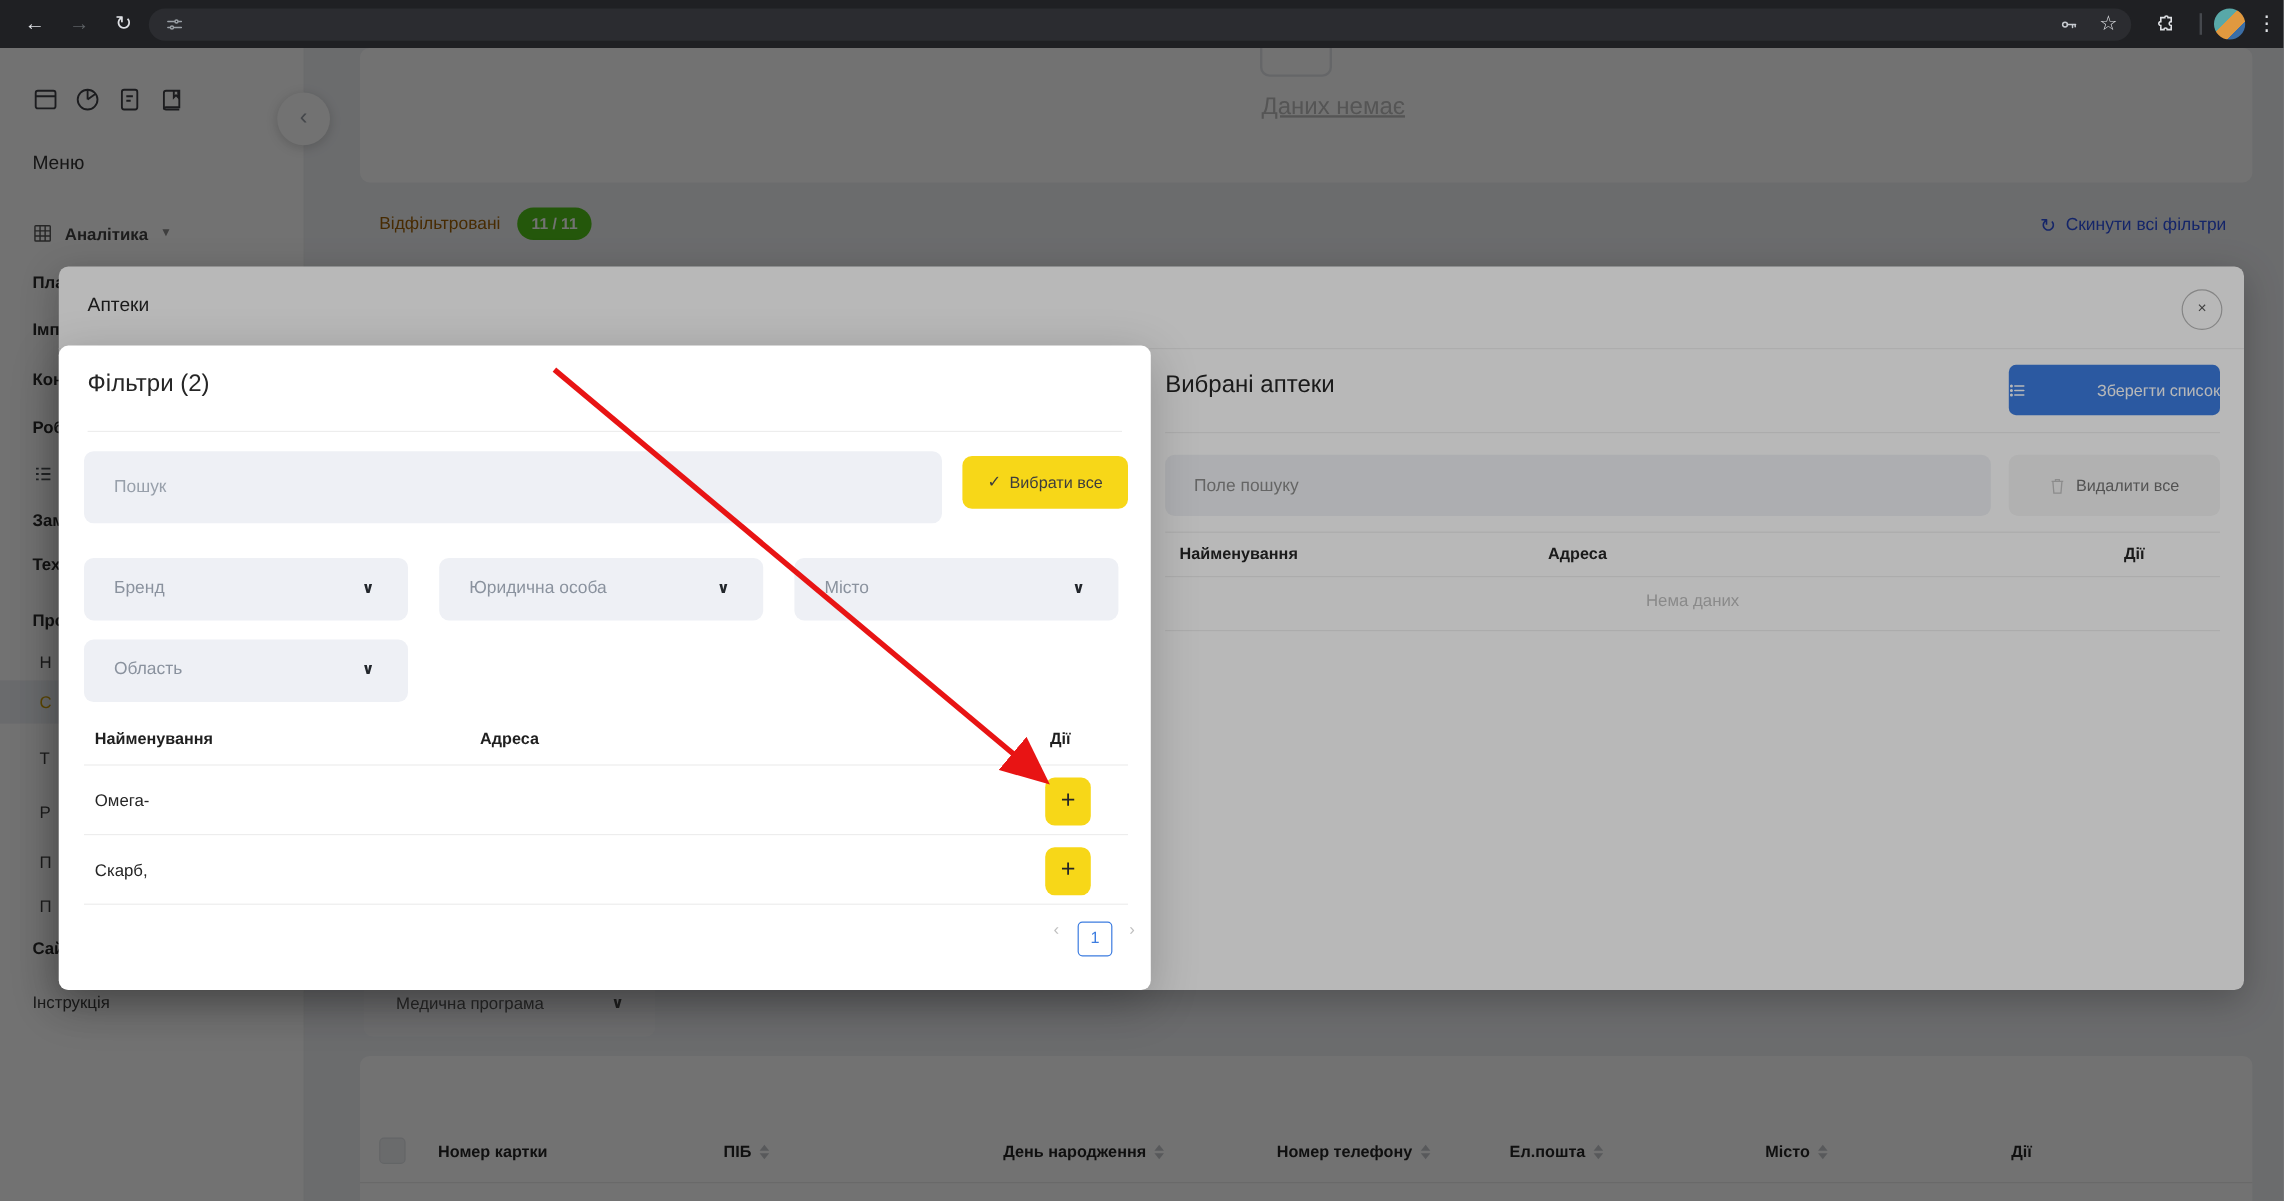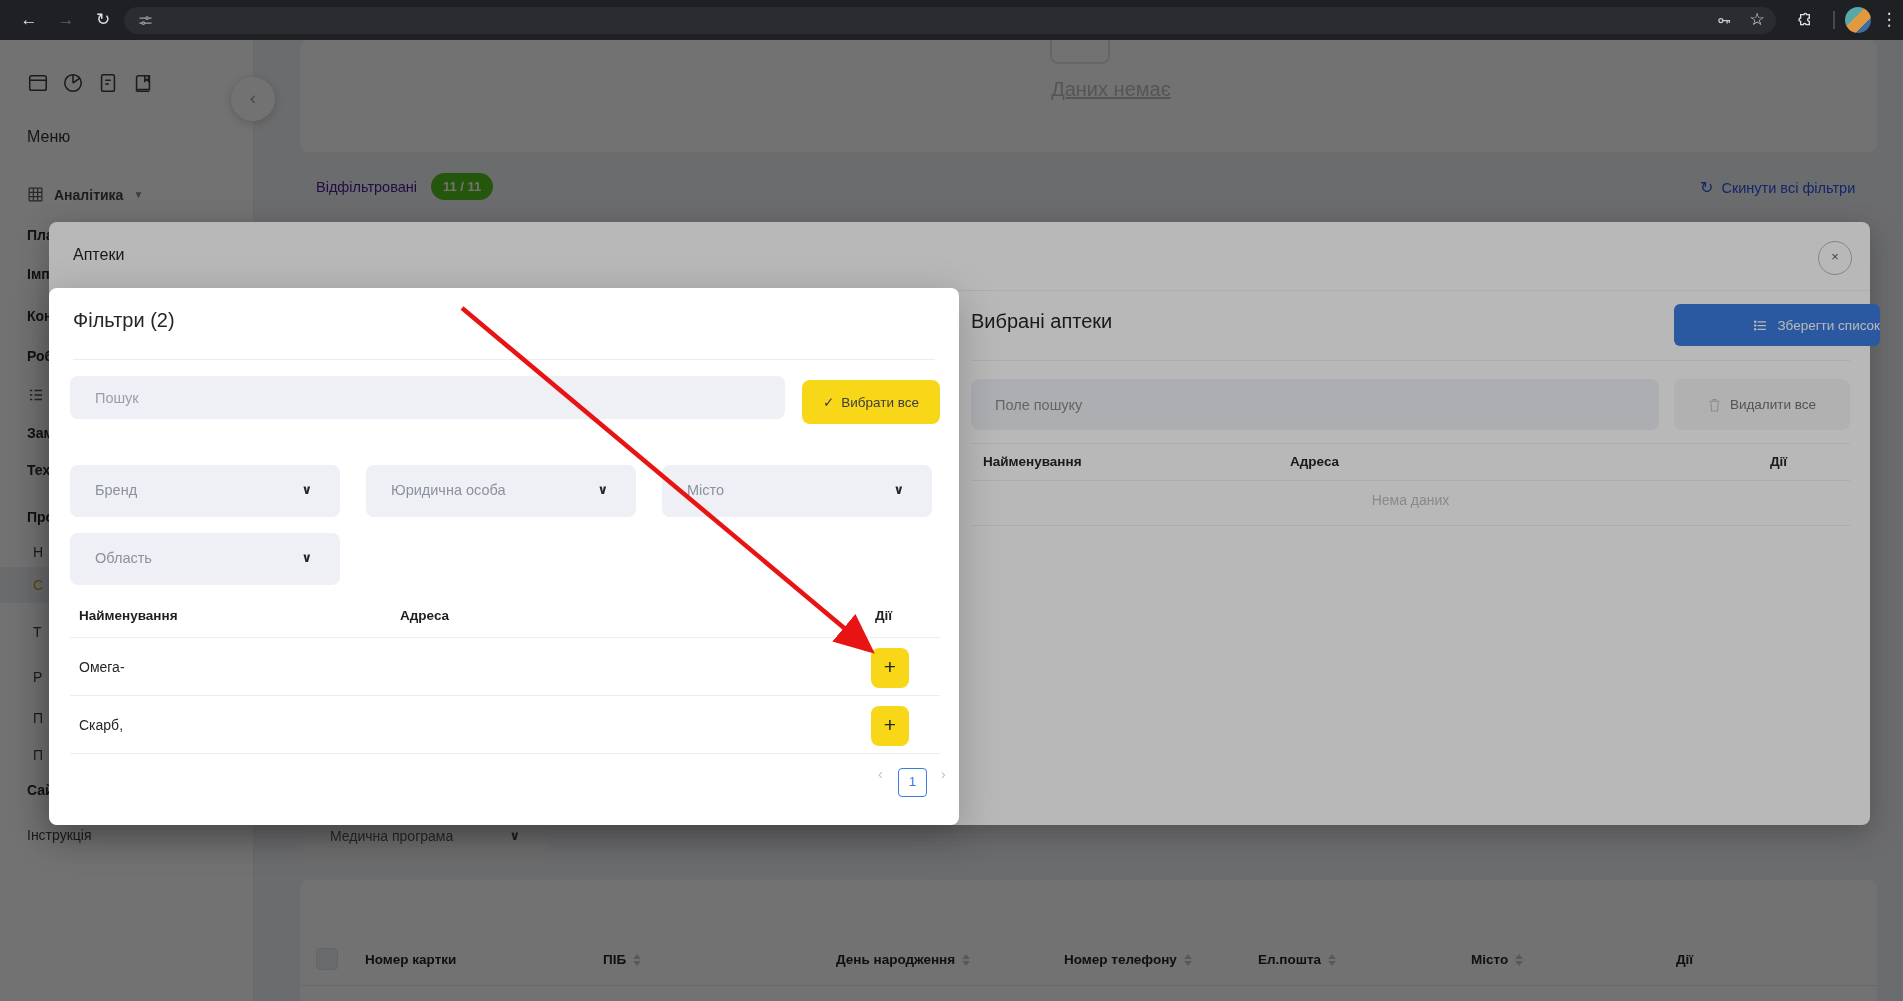--- a/index.html
+++ b/index.html
@@ -34,21 +34,21 @@
   .sb-item.sub{left:33px;}
   .sb-sel-bg{position:absolute;left:0px;top:527px;width:253px;height:36px;background:#eef1f5;}
   .sb-item.sel{color:#cf9e06;}
   .sb-listic{position:absolute;left:27px;top:346px;color:#4b4f55;}
 
   
   .topcard{position:absolute;left:300px;top:0px;width:1577px;height:112px;background:#fff;border-radius:8px;}
   .emptybox{position:absolute;left:750px;top:-22px;width:56px;height:42px;border:2px solid #e3e6ea;border-radius:8px;}
   .emptytxt{position:absolute;left:811px;top:38px;transform:translateX(-50%);font-size:20px;color:#bfbfbf;text-decoration:underline;}
   .filtered-row{position:absolute;left:316px;top:133px;display:flex;align-items:center;gap:14px;}
-  .filtered-label{font-size:14.5px;color:#4c1d95;}
+  .filtered-label{font-size:14.5px;color:#a16207;}
   .badge{background:#52c41a;color:#fff;font-size:13px;font-weight:700;border-radius:14px;padding:6px 12px;}
   .reset-link{position:absolute;left:1700px;top:138px;display:flex;align-items:center;gap:8px;color:#2f54eb;font-size:14.5px;font-weight:500;}
   .prog-select{position:absolute;left:303px;top:772px;width:243px;height:52px;background:#f5f6f8;border-radius:8px;}
   .prog-select .lbl{position:absolute;left:27px;top:16px;font-size:14px;color:#595959;}
   .prog-select .car{position:absolute;right:26px;top:16px;font-size:13px;font-weight:700;color:#4a4a4a;}
   .botcard{position:absolute;left:300px;top:840px;width:1577px;height:180px;background:#fff;border-radius:8px 8px 0 0;}
   .chk{position:absolute;width:20px;height:20px;background:#eef0f3;border:1px solid #dfe2e6;border-radius:4px;}
   .bt-h{position:absolute;top:70px;height:20px;line-height:20px;font-size:13.5px;font-weight:700;color:#262626;display:flex;gap:7px;align-items:center;}
   .bt-line{position:absolute;left:300px;top:945px;width:1577px;height:1px;background:#ececec;}
   .sortcar{display:inline-flex;flex-direction:column;gap:2px;}
@@ -62,39 +62,39 @@
 
   
   .modal{position:absolute;left:49px;top:222px;width:1821px;height:603px;background:#fff;border-radius:8px;z-index:20;
     box-shadow:0 8px 30px rgba(0,0,0,.25);}
   .modal-hd{position:absolute;left:0;top:0;width:100%;height:68px;border-bottom:1px solid #f0f0f0;}
   .modal-title{position:absolute;left:24px;top:24px;font-size:16px;color:#262626;}
   .modal-x{position:absolute;left:1769px;top:19px;width:32px;height:32px;border:1px solid #b9b9b9;border-radius:50%;
     text-align:center;line-height:30px;font-size:13px;color:#595959;}
   .sel-title{position:absolute;left:922px;top:88px;font-size:20px;color:#262626;}
   .save-btn{position:absolute;left:1625px;top:82px;width:176px;height:42px;background:#3c7ce0;border-radius:6px;
-    display:flex;align-items:center;justify-content:flex-end;gap:9px;color:#fff;font-size:13.5px;padding-left:30px;}
+    display:flex;align-items:center;justify-content:space-between;gap:9px;color:#fff;font-size:13.5px;}
   .sel-div{position:absolute;left:922px;top:138px;width:879px;height:1px;background:#efefef;}
   .sel-search{position:absolute;left:922px;top:157px;width:688px;height:51px;background:#f0f2f5;border:none;border-radius:8px;
     padding:0 24px;font-size:14.5px;color:#262626;box-sizing:border-box;font-family:inherit;}
   .sel-search::placeholder{color:#8c8c8c;}
   .del-btn{position:absolute;left:1625px;top:157px;width:176px;height:51px;background:#f5f5f5;border-radius:8px;
     display:flex;align-items:center;justify-content:center;gap:9px;color:#737373;font-size:13.5px;}
   .sel-tl1{position:absolute;left:922px;top:221px;width:879px;height:1px;background:#efefef;}
   .sel-th{position:absolute;top:232px;font-size:13.5px;font-weight:700;color:#262626;}
   .sel-tl2{position:absolute;left:922px;top:258px;width:879px;height:1px;background:#efefef;}
   .sel-empty{position:absolute;left:922px;top:270px;width:879px;text-align:center;font-size:14px;color:#bfbfbf;}
   .sel-tl3{position:absolute;left:922px;top:303px;width:879px;height:1px;background:#efefef;}
 
   
   .fdlg{position:absolute;left:49px;top:288px;width:910px;height:537px;background:#fff;border-radius:8px;z-index:40;
     box-shadow:0 10px 40px rgba(0,0,0,.22);}
   .f-title{position:absolute;left:24px;top:21px;font-size:20px;color:#262626;}
   .f-div{position:absolute;left:24px;top:71px;width:862px;height:1px;background:#ededed;}
-  .f-search{position:absolute;left:21px;top:88px;width:715px;height:43px;background:#eef0f5;border:none;border-radius:8px;
+  .f-search{position:absolute;left:21px;top:88px;width:715px;height:60px;background:#eef0f5;border:none;border-radius:8px;
     padding:0 25px;font-size:14.5px;color:#262626;box-sizing:border-box;font-family:inherit;}
   .f-search::placeholder{color:#98a0ab;}
   .selall-btn{position:absolute;left:753px;top:92px;width:138px;height:44px;background:#f7d718;border-radius:8px;
     display:flex;align-items:center;justify-content:center;gap:7px;font-size:13.5px;color:#3d3d3d;}
   .dd{position:absolute;width:270px;height:52px;background:#eef0f5;border-radius:8px;}
   .dd .lbl{position:absolute;left:25px;top:17px;font-size:14.5px;color:#8a929e;}
   .dd .car{position:absolute;right:28px;top:17px;font-size:13px;font-weight:700;color:#22262b;}
   .f-th{position:absolute;font-size:13.5px;font-weight:700;color:#1f1f1f;}
   .f-tl{position:absolute;left:21px;width:870px;height:1px;background:#ededed;}
   .f-cell{position:absolute;left:30px;font-size:14px;color:#262626;}

